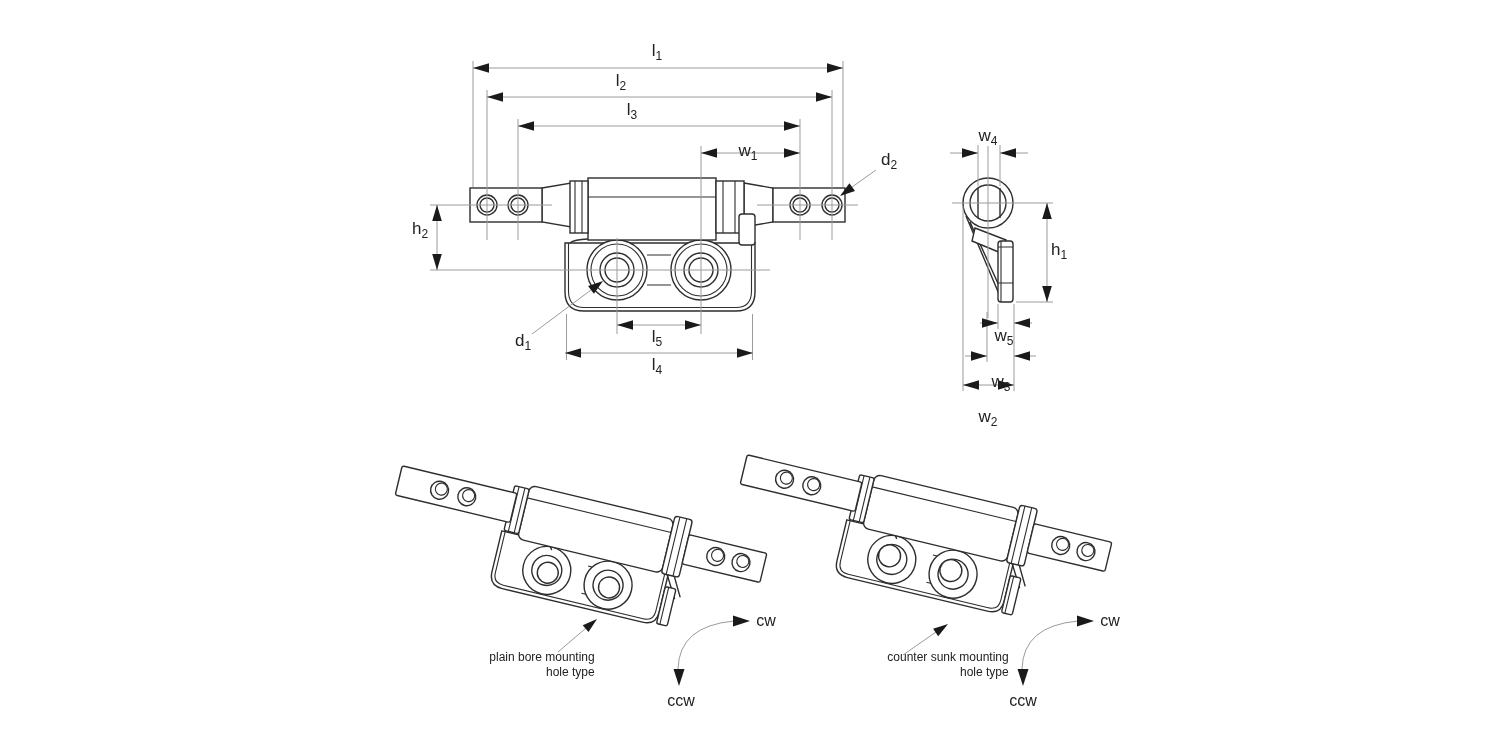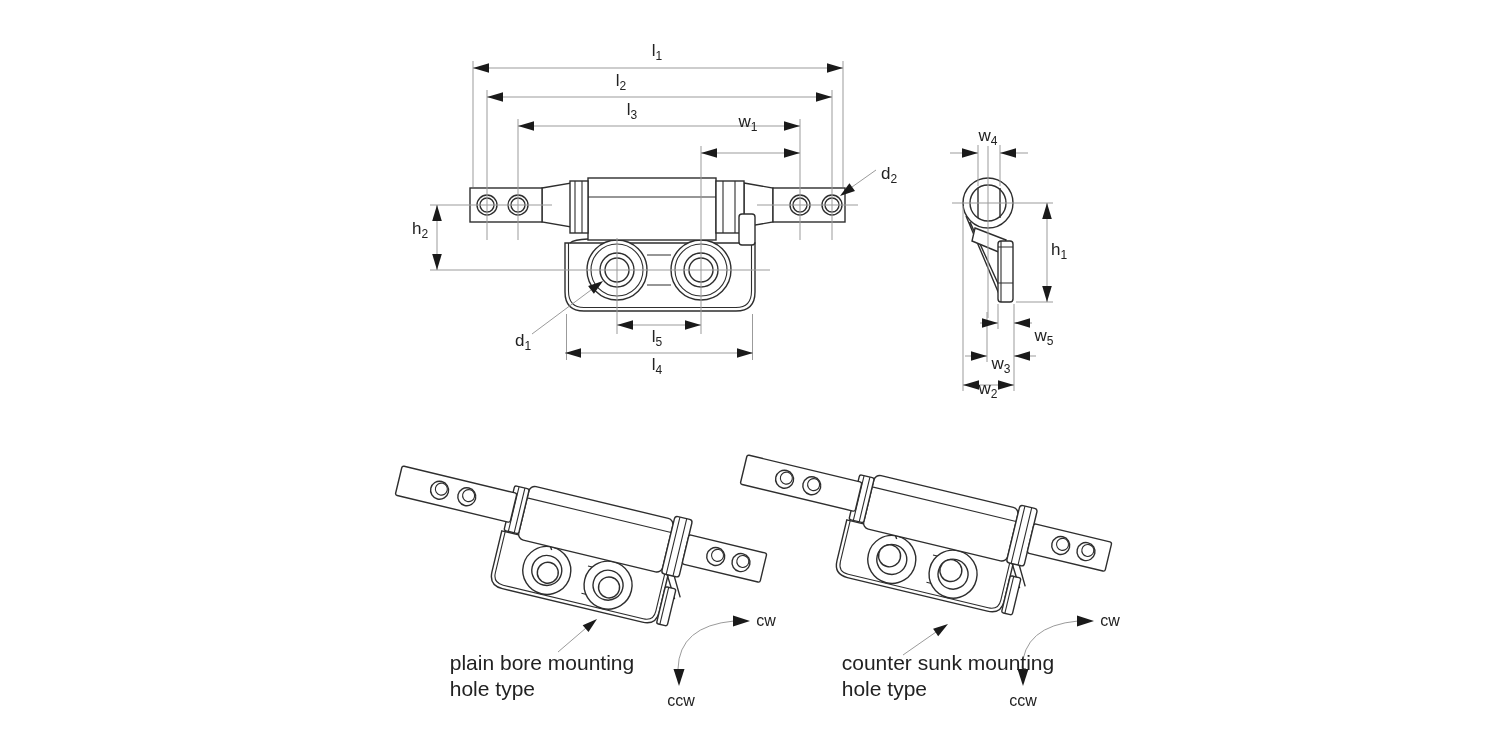--- a/index.html
+++ b/index.html
@@ -3,22 +3,22 @@
 <meta charset="utf-8">
 <style>
   html,body{margin:0;padding:0;background:#fff;}
   .canvas{position:relative;width:1219px;height:750px;background:#ffffff;overflow:hidden;
           font-family:"Liberation Sans",sans-serif;color:#1d1d1d;padding-left:21px;}
   svg{position:absolute;left:0;top:0;}
   .dim-label{position:absolute;transform:translate(-50%,-50%);font-size:17px;line-height:1;
              white-space:nowrap;color:#222;}
   .dim-label sub{font-size:12px;line-height:1;}
   .rot-label{position:absolute;transform:translate(-50%,-50%);font-size:16px;color:#222;}
-  .caption{position:absolute;transform:translateX(-50%);font-size:21px;line-height:1.26;
-           text-align:left;color:#222;white-space:nowrap;}
+  .caption{position:absolute;transform:translateX(-50%);font-size:12px;line-height:1.26;
+           text-align:right;color:#222;white-space:nowrap;}
   .obj{stroke:#2e2e2e;stroke-width:1.4;fill:none;}
   .objf{stroke:#2e2e2e;stroke-width:1.4;fill:#ffffff;}
   .thin{stroke:#2e2e2e;stroke-width:1.1;fill:none;}
   .dim{stroke:#9b9b9b;stroke-width:1;fill:none;}
   .arr{fill:#1a1a1a;stroke:none;}
 </style>
 </head>
 <body>
 
 <div class="canvas">
@@ -203,32 +203,32 @@
     <polygon class="arr" points="948,624 938.2,636.2 933.1,628.8"></polygon>
     <path class="dim" d="M1022,669 Q1023,626 1078,621"></path>
     <polygon class="arr" points="1094,621 1077,615.5 1077,626.5"></polygon>
     <polygon class="arr" points="1023,686 1017.5,669 1028.5,669"></polygon>
   </g>
 </svg>
 
 <div class="dim-label" style="left:657px;top:52px"><span>l</span><sub>1</sub></div>
 <div class="dim-label" style="left:621px;top:82px"><span>l</span><sub>2</sub></div>
 <div class="dim-label" style="left:632px;top:111px"><span>l</span><sub>3</sub></div>
-<div class="dim-label" style="left:748px;top:123px"><span>w</span><sub>1</sub></div>
-<div class="dim-label" style="left:889px;top:175px"><span>d</span><sub>2</sub></div>
+<div class="dim-label" style="left:748px;top:152px"><span>w</span><sub>1</sub></div>
+<div class="dim-label" style="left:889px;top:161px"><span>d</span><sub>2</sub></div>
 <div class="dim-label" style="left:420px;top:230px"><span>h</span><sub>2</sub></div>
 <div class="dim-label" style="left:523px;top:342px"><span>d</span><sub>1</sub></div>
 <div class="dim-label" style="left:657px;top:338px"><span>l</span><sub>5</sub></div>
 <div class="dim-label" style="left:657px;top:366px"><span>l</span><sub>4</sub></div>
 
 <div class="dim-label" style="left:988px;top:137px"><span>w</span><sub>4</sub></div>
 <div class="dim-label" style="left:1059px;top:251px"><span>h</span><sub>1</sub></div>
-<div class="dim-label" style="left:1044px;top:337px"><span>w</span><sub>5</sub></div>
-<div class="dim-label" style="left:1001px;top:365px"><span>w</span><sub>3</sub></div>
-<div class="dim-label" style="left:988px;top:390px"><span>w</span><sub>2</sub></div>
+<div class="dim-label" style="left:1004px;top:337px"><span>w</span><sub>5</sub></div>
+<div class="dim-label" style="left:1001px;top:383px"><span>w</span><sub>3</sub></div>
+<div class="dim-label" style="left:988px;top:418px"><span>w</span><sub>2</sub></div>
 
 <div class="rot-label" style="left:766px;top:621px"><span>cw</span></div>
 <div class="rot-label" style="left:681px;top:701px"><span>ccw</span></div>
 <div class="rot-label" style="left:1110px;top:621px"><span>cw</span></div>
 <div class="rot-label" style="left:1023px;top:701px"><span>ccw</span></div>
 
 <div class="caption" style="left:542px;top:650px">
   <div>plain bore mounting</div>
   <div>hole type</div>
 </div>

